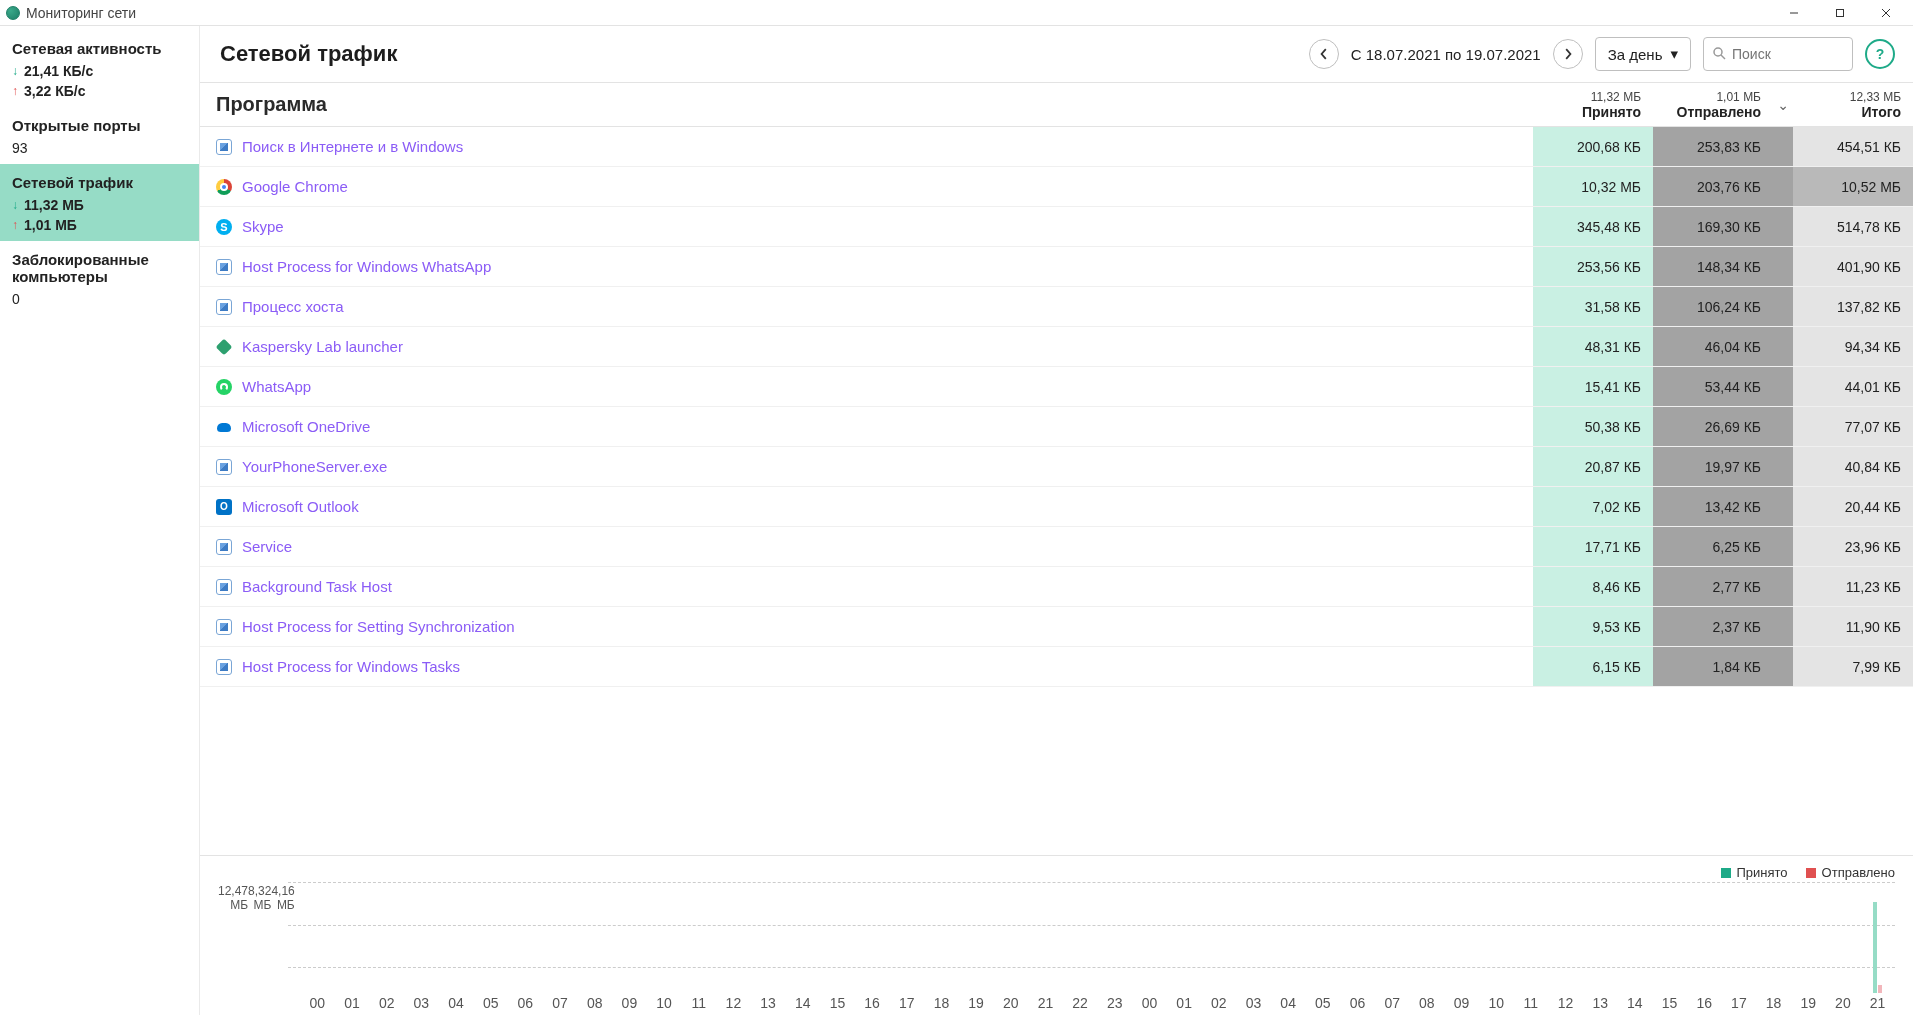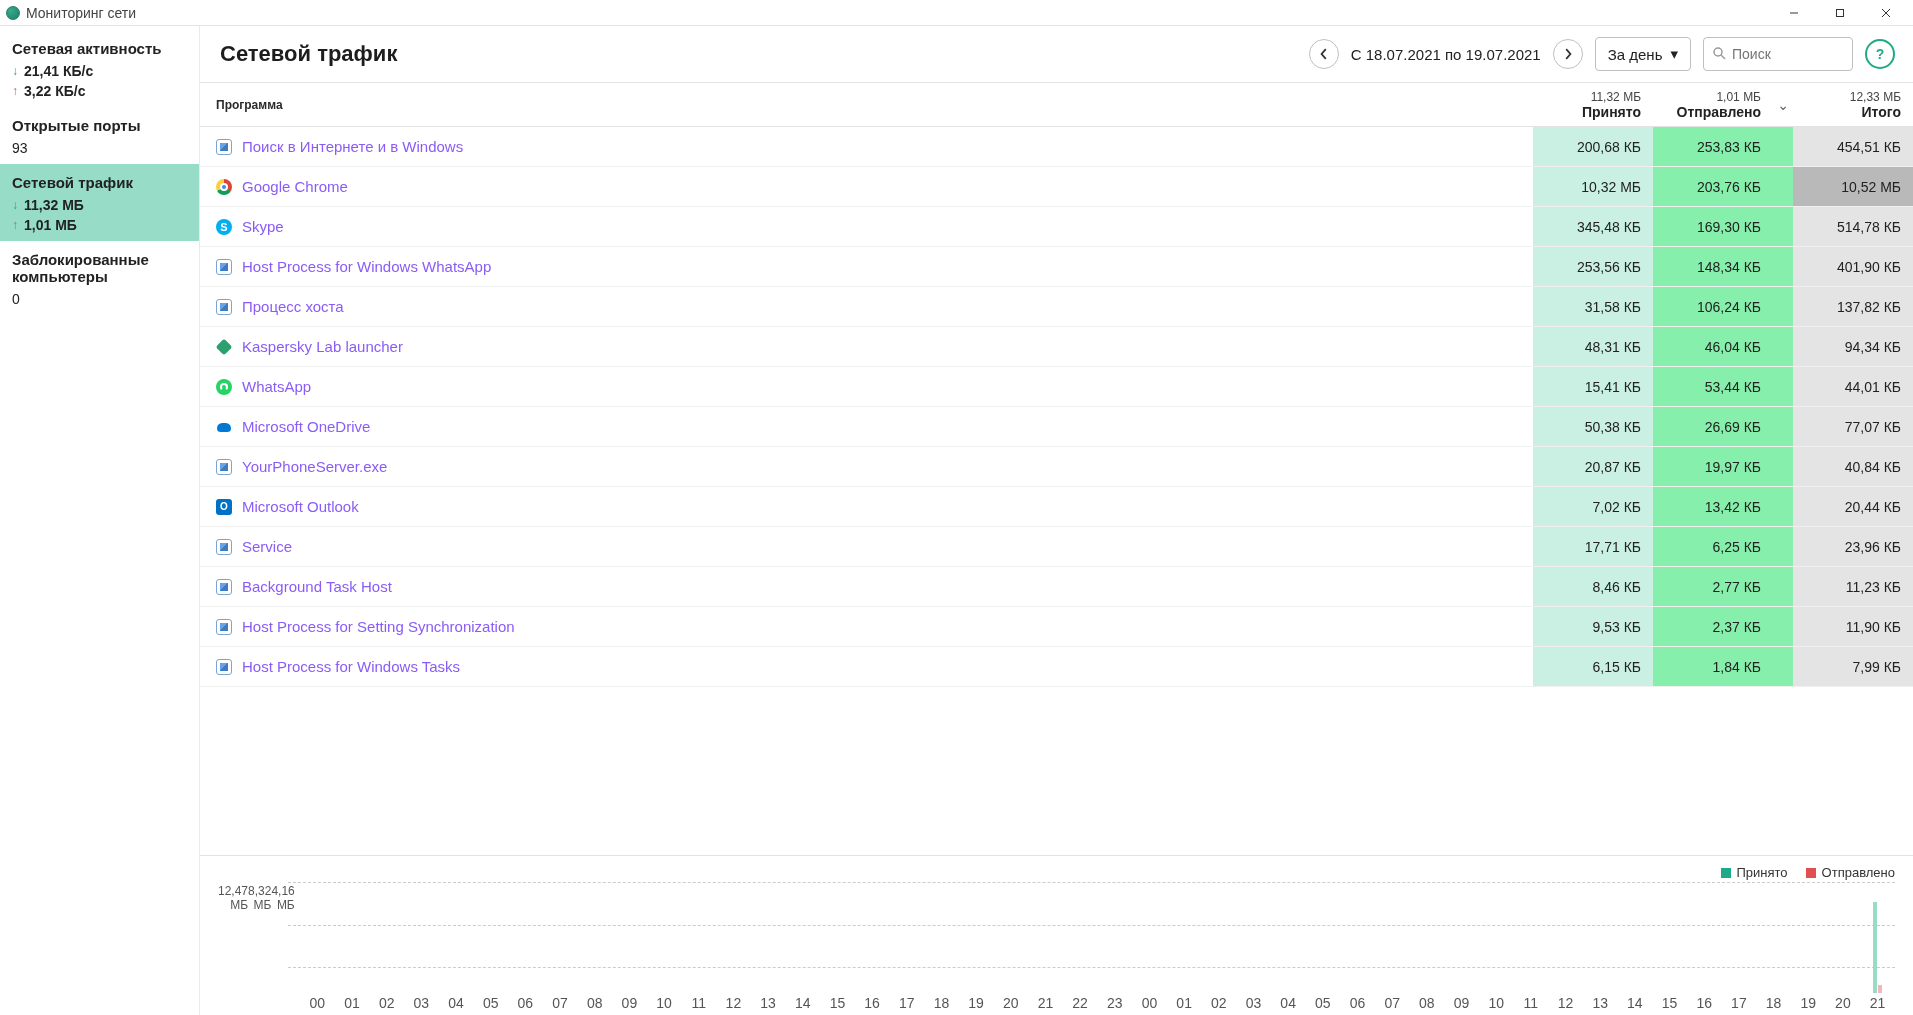--- a/index.html
+++ b/index.html
@@ -35,29 +35,29 @@
   .search-wrap { width:150px; height:34px; border:1px solid #bfbfbf; border-radius:4px; display:flex; align-items:center; padding:0 8px; gap:6px; color:#888; }
   .search-wrap input { border:none; outline:none; width:100%; font-size:14px; color:#0f766e; }
   .help-btn { width:30px; height:30px; border:2px solid #1eaa88; border-radius:50%; display:flex; align-items:center; justify-content:center; color:#1eaa88; font-weight:bold; cursor:pointer; }
   
   .table-wrap { flex:1; overflow:hidden; border-top:1px solid #e3e3e3; display:flex; flex-direction:column; }
   .thead, .trow { display:flex; align-items:stretch; }
   .thead { height:44px; border-bottom:1px solid #e3e3e3; background:#fff; }
   .col-prog { flex:1; padding:0 16px; display:flex; align-items:center; }
   .col-num  { width:120px; flex:0 0 120px; padding:4px 12px; display:flex; flex-direction:column; align-items:flex-end; justify-content:center; }
   .col-sort { width:20px; flex:0 0 20px; display:flex; align-items:center; justify-content:center; color:#666; }
-  .thead .col-prog { font-weight:600; font-size:12px; }
+  .thead .col-prog { font-weight:600; font-size:20px; }
   .th-top { font-size:12px; color:#444; }
   .th-bot { font-size:14px; font-weight:600; color:#222; }
   .tbody { overflow:hidden; }
   .trow { height:40px; border-bottom:1px solid #f0f0f0; }
   .trow .col-prog { gap:10px; font-size:15px; color:#8b5cf6; }
   .trow .col-num  { flex-direction:row; align-items:center; justify-content:flex-end; font-size:14px; color:#222; }
   .c-recv { background:#c9f0e3; }
-  .c-sent { background:#86efac; }
+  .c-sent { background:#a3a3a3; }
   .c-total{ background:#e4e4e4; }
   .trow.hl .c-total { background:#b9b9b9; }
   .app-icon { width:16px; height:16px; display:inline-flex; align-items:center; justify-content:center; border-radius:3px; font-size:10px; }
   .ico-win { background:#fff; border:1px solid #7aa6d6; }
   .ico-win::after{ content:""; width:8px; height:8px; background:linear-gradient(135deg,#6aa1e0 0 50%, #3e7bc4 50% 100%); }
   .ico-chrome { background: conic-gradient(#db4437 0 120deg,#0f9d58 120deg 240deg,#ffcd40 240deg 360deg); border-radius:50%; position:relative;}
   .ico-chrome::after{content:"";position:absolute;inset:4px;background:#fff;border-radius:50%;}
   .ico-chrome::before{content:"";position:absolute;inset:6px;background:#4285f4;border-radius:50%;z-index:2;}
   .ico-skype { background:#00aff0; border-radius:50%; color:#fff; font-weight:bold; line-height:16px; text-align:center;}
   .ico-skype::after{content:"S"; font-size:11px;}

